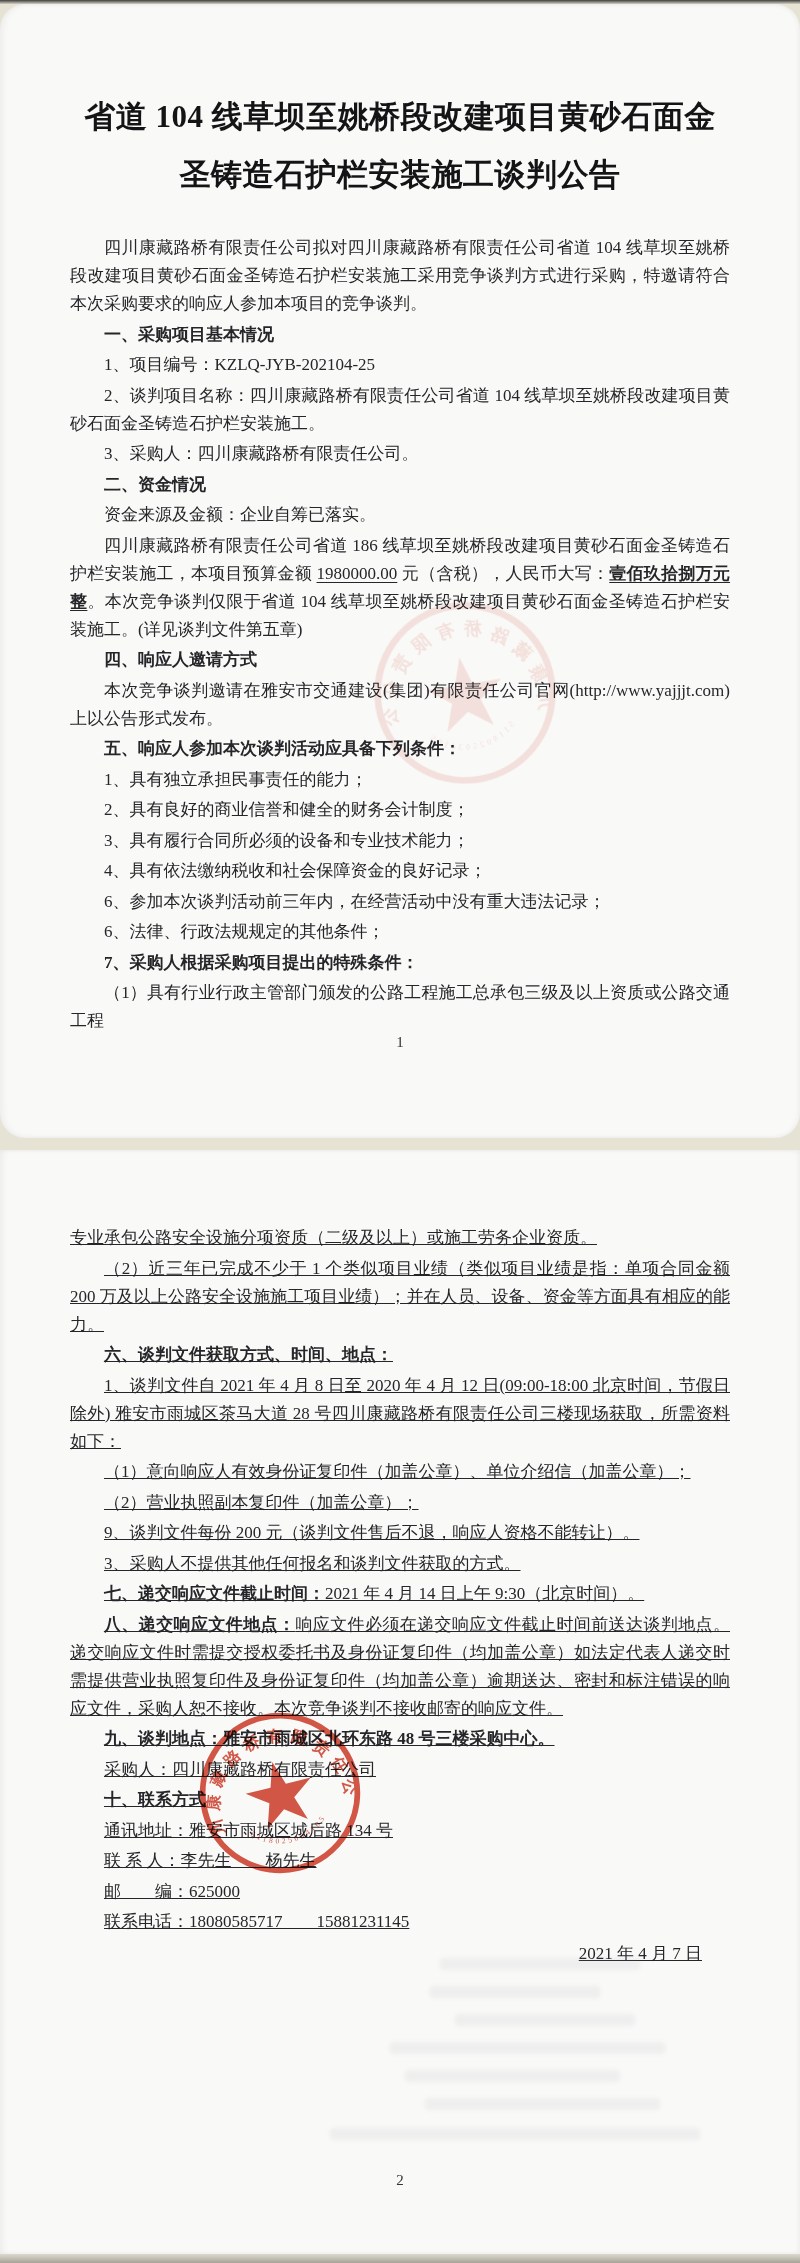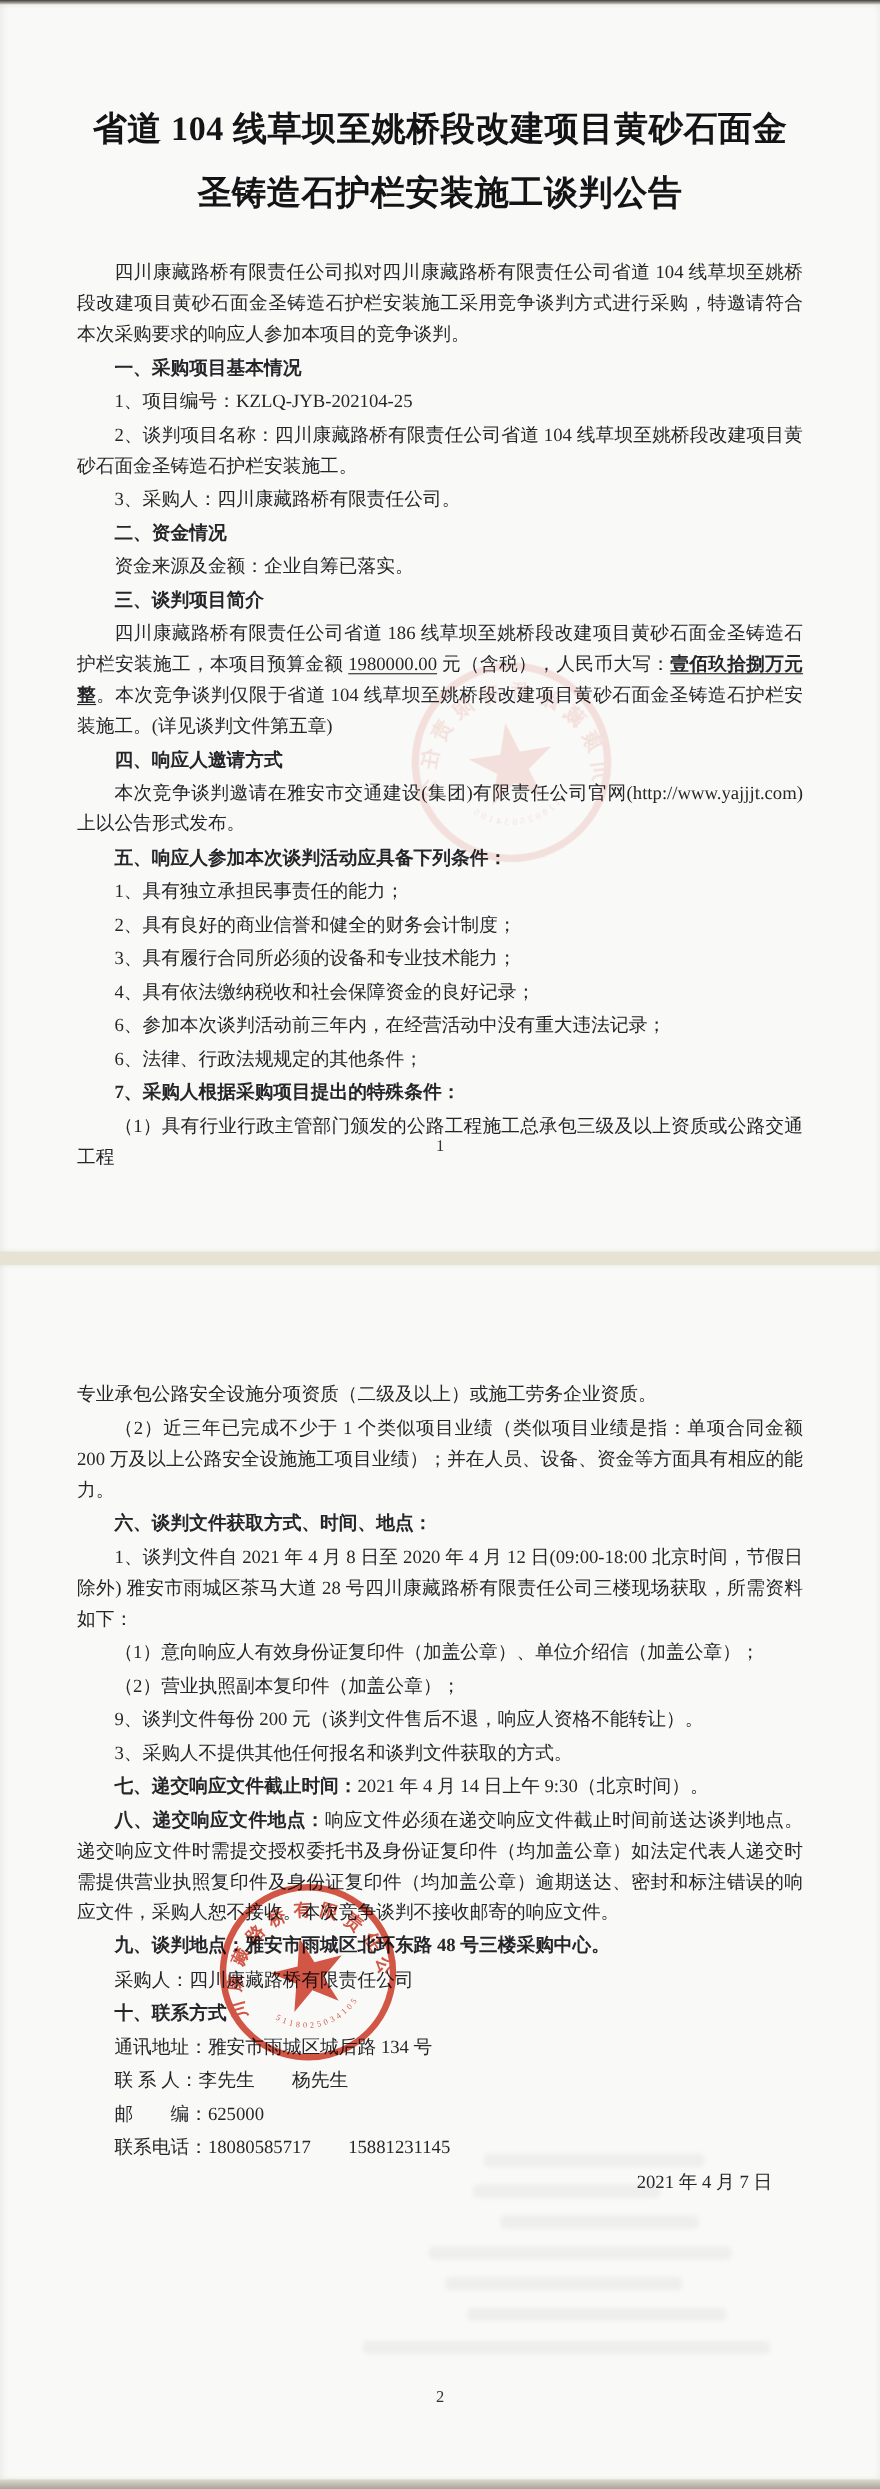--- a/index.html
+++ b/index.html
@@ -10,25 +10,25 @@
   }
   .edge-top{position:absolute;top:0;left:0;width:800px;height:4px;
     background:linear-gradient(#3f3e3b,#d3d0c6);}
   .edge-bottom{position:absolute;top:2254px;left:0;width:800px;height:9px;
     background:linear-gradient(#dcd9cf,#a7a399);}
   .page{
     position:absolute;left:0;width:800px;background:#f9f9f7;
     box-shadow:inset 3px 0 6px rgba(0,0,0,.05), inset -2px 0 5px rgba(0,0,0,.04);
     color:#26262a;
   }
-  #page1{top:4px;height:1134px;}
+  #page1{top:4px;height:1134px;border-radius:25px;}
   #page2{top:1150px;height:1104px;}
   .content{position:absolute;top:0;left:70px;width:660px;
     font-size:17px;line-height:28px;text-align:justify;}
-  #page2 .content{padding-top:104px;}
+  #page2 .content{padding-top:74px;text-decoration:underline;}
   .title{
     text-align:center;font-weight:bold;color:#141416;
     font-size:31px;line-height:58px;letter-spacing:.5px;
     margin:84px 0 30px;text-indent:0;
   }
   .line{text-indent:2em;margin:0 0 2.5px;}
   .line.noindent{text-indent:0;}
   .line.date{text-align:right;text-indent:0;padding-right:28px;margin-top:4px;}
   .b{font-weight:bold;}
   .u{text-decoration:underline;text-underline-offset:3px;}
@@ -57,21 +57,20 @@
       <span>省道 104 线草坝至姚桥段改建项目黄砂石面金</span><br>
       <span>圣铸造石护栏安装施工谈判公告</span>
     </div>
   <div class="line"><span>四川康藏路桥有限责任公司拟对四川康藏路桥有限责任公司省道 104 线草坝至姚桥段改建项目黄砂石面金圣铸造石护栏安装施工采用竞争谈判方式进行采购，特邀请符合本次采购要求的响应人参加本项目的竞争谈判。</span></div>
       <div class="line"><span class="b">一、采购项目基本情况</span></div>
       <div class="line"><span>1、项目编号：KZLQ-JYB-202104-25</span></div>
       <div class="line"><span>2、谈判项目名称：四川康藏路桥有限责任公司省道 104 线草坝至姚桥段改建项目黄砂石面金圣铸造石护栏安装施工。</span></div>
       <div class="line"><span>3、采购人：四川康藏路桥有限责任公司。</span></div>
       <div class="line"><span class="b">二、资金情况</span></div>
       <div class="line"><span>资金来源及金额：企业自筹已落实。</span></div>
-      <div class="line"><span class="b">三、谈判项目简介</span></div>
       <div class="line"><span>四川康藏路桥有限责任公司省道 186 线草坝至姚桥段改建项目黄砂石面金圣铸造石护栏安装施工，本项目预算金额 </span><span class="u">1980000.00</span><span> 元（含税），人民币大写：</span><span class="b u">壹佰玖拾捌万元整</span><span>。本次竞争谈判仅限于省道 104 线草坝至姚桥段改建项目黄砂石面金圣铸造石护栏安装施工。(详见谈判文件第五章)</span></div>
       <div class="line"><span class="b">四、响应人邀请方式</span></div>
       <div class="line"><span>本次竞争谈判邀请在雅安市交通建设(集团)有限责任公司官网(http://www.yajjjt.com)上以公告形式发布。</span></div>
       <div class="line"><span class="b">五、响应人参加本次谈判活动应具备下列条件：</span></div>
       <div class="line"><span>1、具有独立承担民事责任的能力；</span></div>
       <div class="line"><span>2、具有良好的商业信誉和健全的财务会计制度；</span></div>
       <div class="line"><span>3、具有履行合同所必须的设备和专业技术能力；</span></div>
       <div class="line"><span>4、具有依法缴纳税收和社会保障资金的良好记录；</span></div>
       <div class="line"><span>6、参加本次谈判活动前三年内，在经营活动中没有重大违法记录；</span></div>
       <div class="line"><span>6、法律、行政法规规定的其他条件；</span></div>

